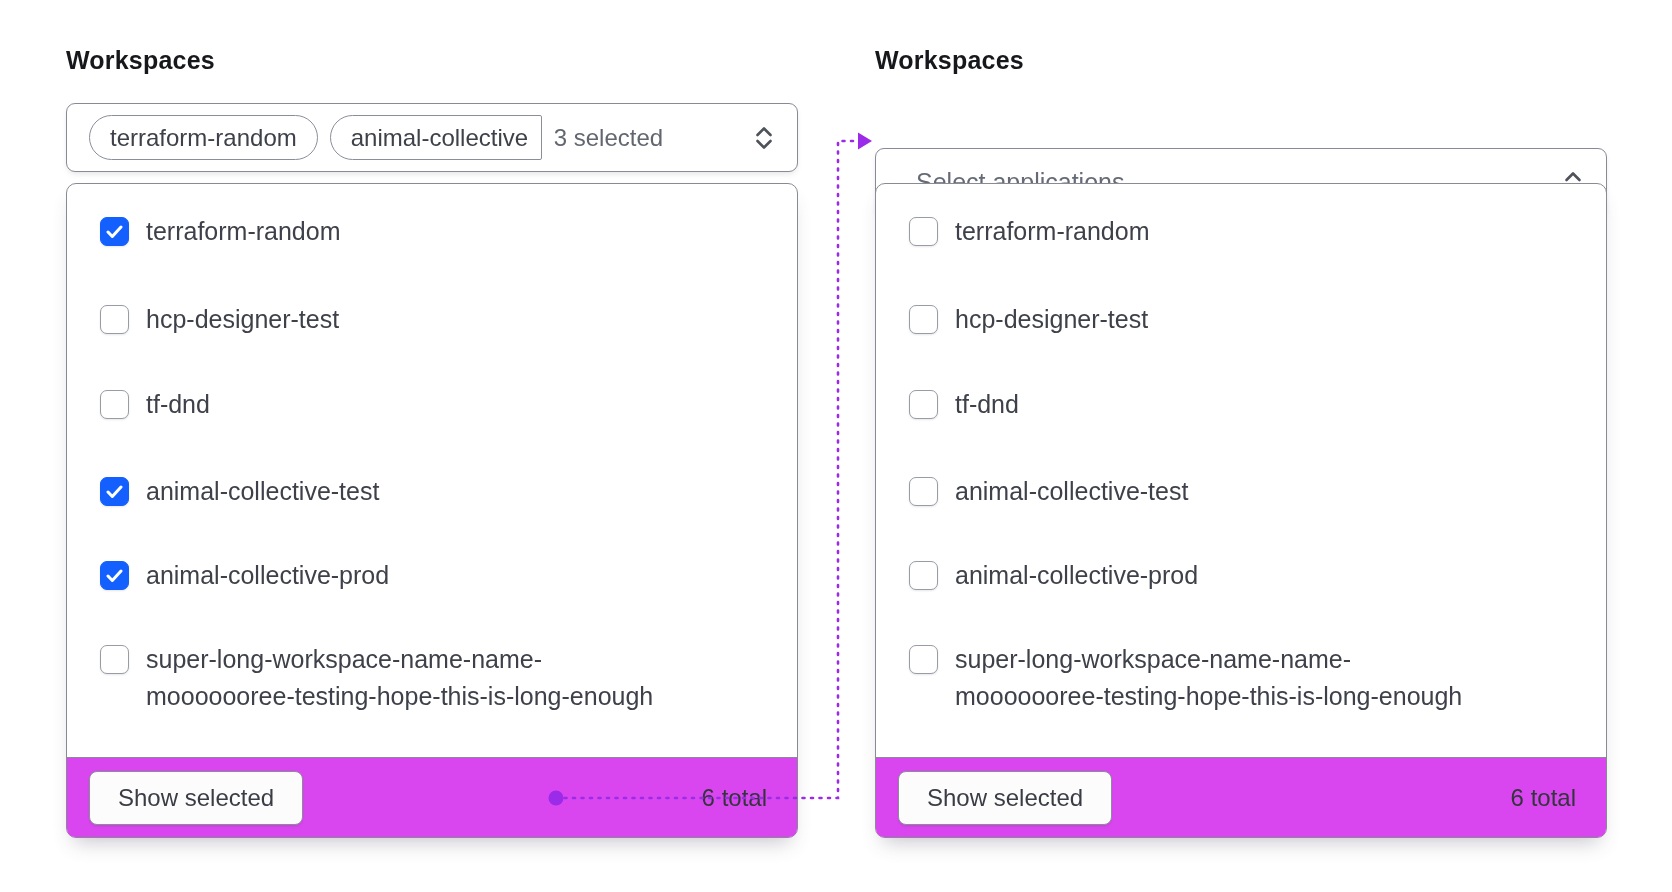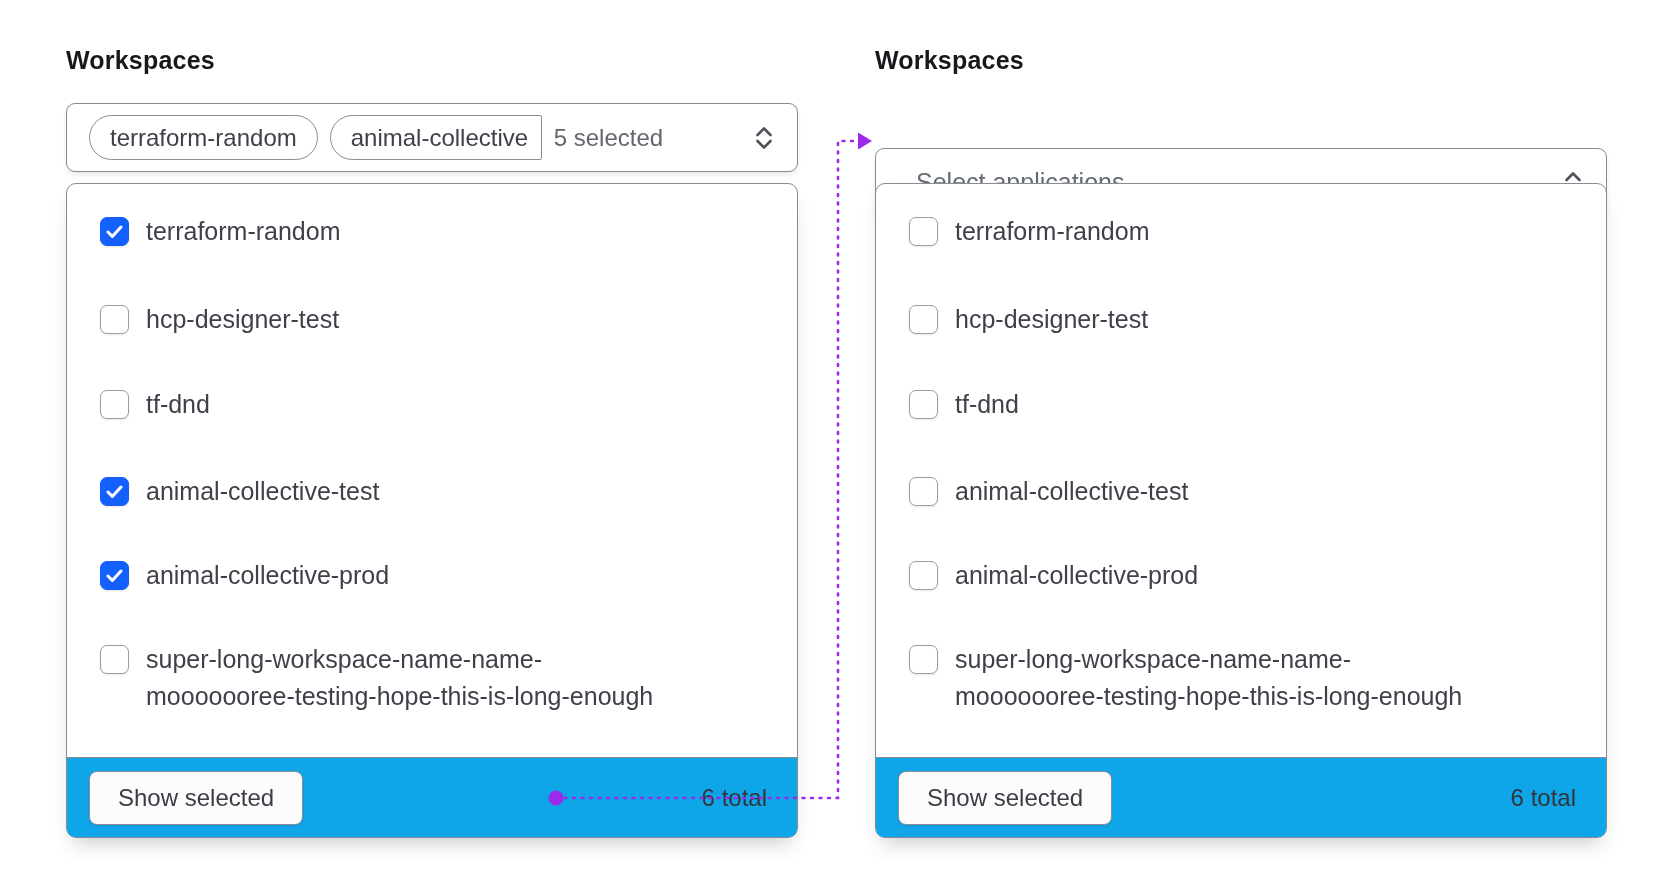--- a/index.html
+++ b/index.html
@@ -45,21 +45,21 @@
     box-shadow:0 1px 2px rgba(60,60,80,.12);
   }
   .cbx svg{display:none;}
   .cbx.on{background:#1360fe;border-color:#1360fe;}
   .cbx.on svg{display:block;}
   .opt-label{font-size:25px;line-height:37px;color:#3e4149;margin-top:-4px;}
   .opt-label .l2{display:block;}
   
   .lb-footer{
     position:absolute;left:0;right:0;bottom:0;height:80px;box-sizing:border-box;
-    background:#0ea5e9;border-top:1.5px solid #888b94;border-radius:0 0 8px 8px;
+    background:#d946ef;border-top:1.5px solid #888b94;border-radius:0 0 8px 8px;
     display:flex;align-items:center;padding:0 30px 0 22px;gap:17px;
   }
   .btn{
     box-sizing:border-box;height:54px;border:1.5px solid #8a8d96;border-radius:8px;
     background:#fcfcfd;font-family:"Liberation Sans",sans-serif;font-size:24px;color:#3b3d45;
     padding:0 28px;display:flex;align-items:center;white-space:nowrap;
     box-shadow:0 2px 2px rgba(60,60,80,.10);cursor:pointer;
   }
   .total{font-size:24px;color:#33353c;white-space:nowrap;}
   
@@ -72,21 +72,21 @@
 <body>
 
 <div class="stage">
 
   <div class="col-left">
     <div class="field-label">Workspaces</div>
 
     <div class="trigger">
       <span class="tag">terraform-random</span>
       <span class="tag clipped">animal-collective</span>
-      <span class="count-label">5 selected</span>
+      <span class="count-label">3 selected</span>
       <span class="spacer"></span>
       <svg class="chev" viewBox="0 0 22 26">
         <path d="M4.5 10 L11 3.5 L17.5 10" fill="none" stroke="#4f525a" stroke-width="2.6" stroke-linecap="round" stroke-linejoin="round"></path>
         <path d="M4.5 16 L11 22.5 L17.5 16" fill="none" stroke="#4f525a" stroke-width="2.6" stroke-linecap="round" stroke-linejoin="round"></path>
       </svg>
     </div>
 
     <div class="listbox">
       <div class="option" style="top:33px">
         <span class="cbx on">

